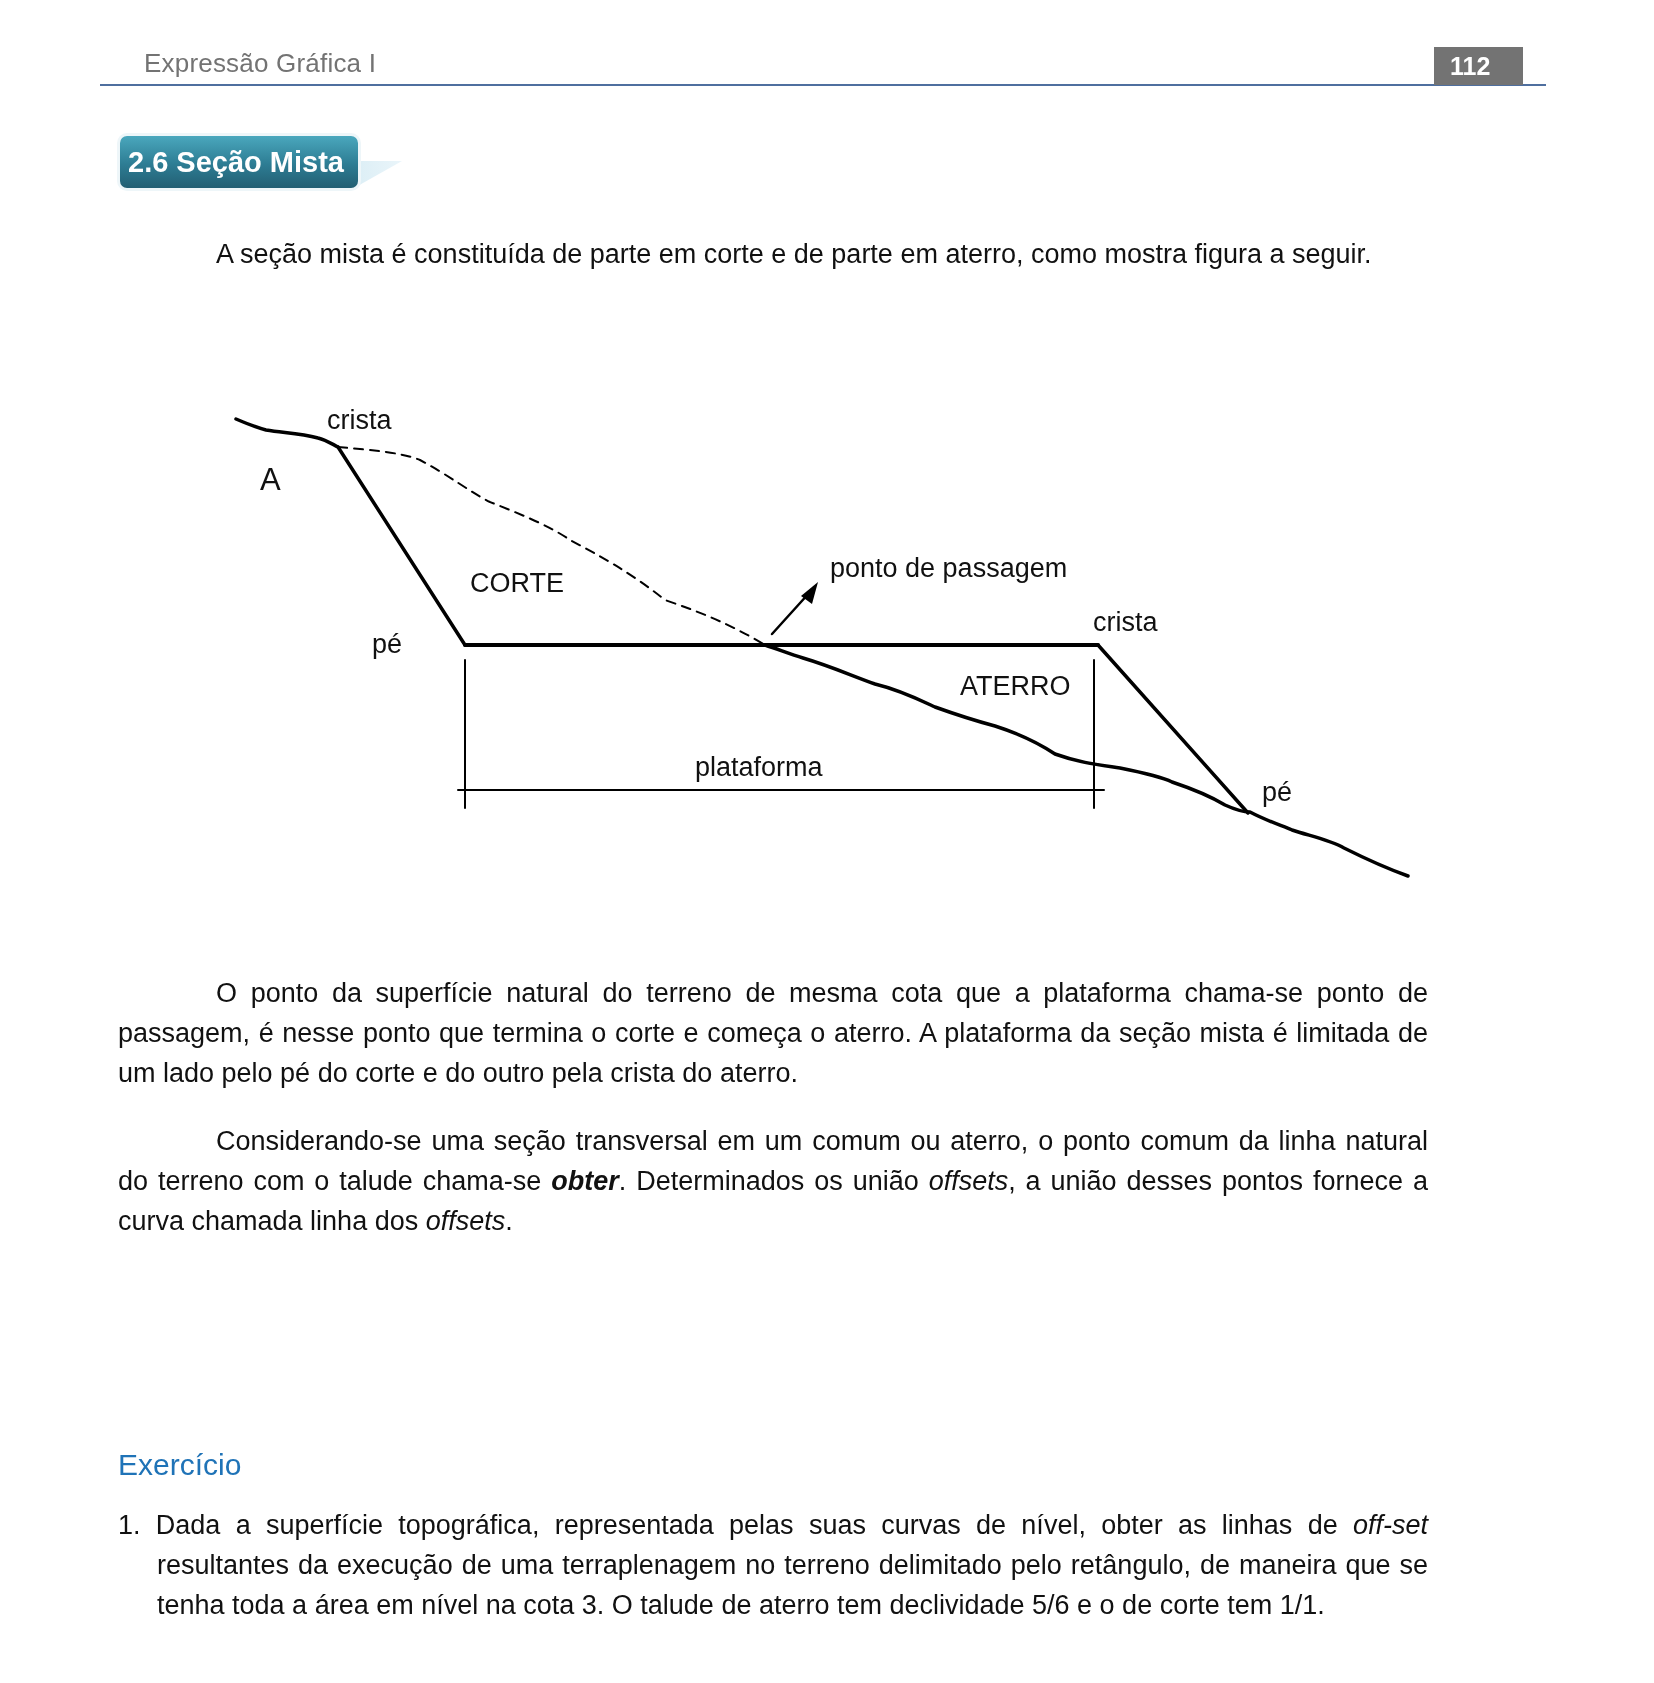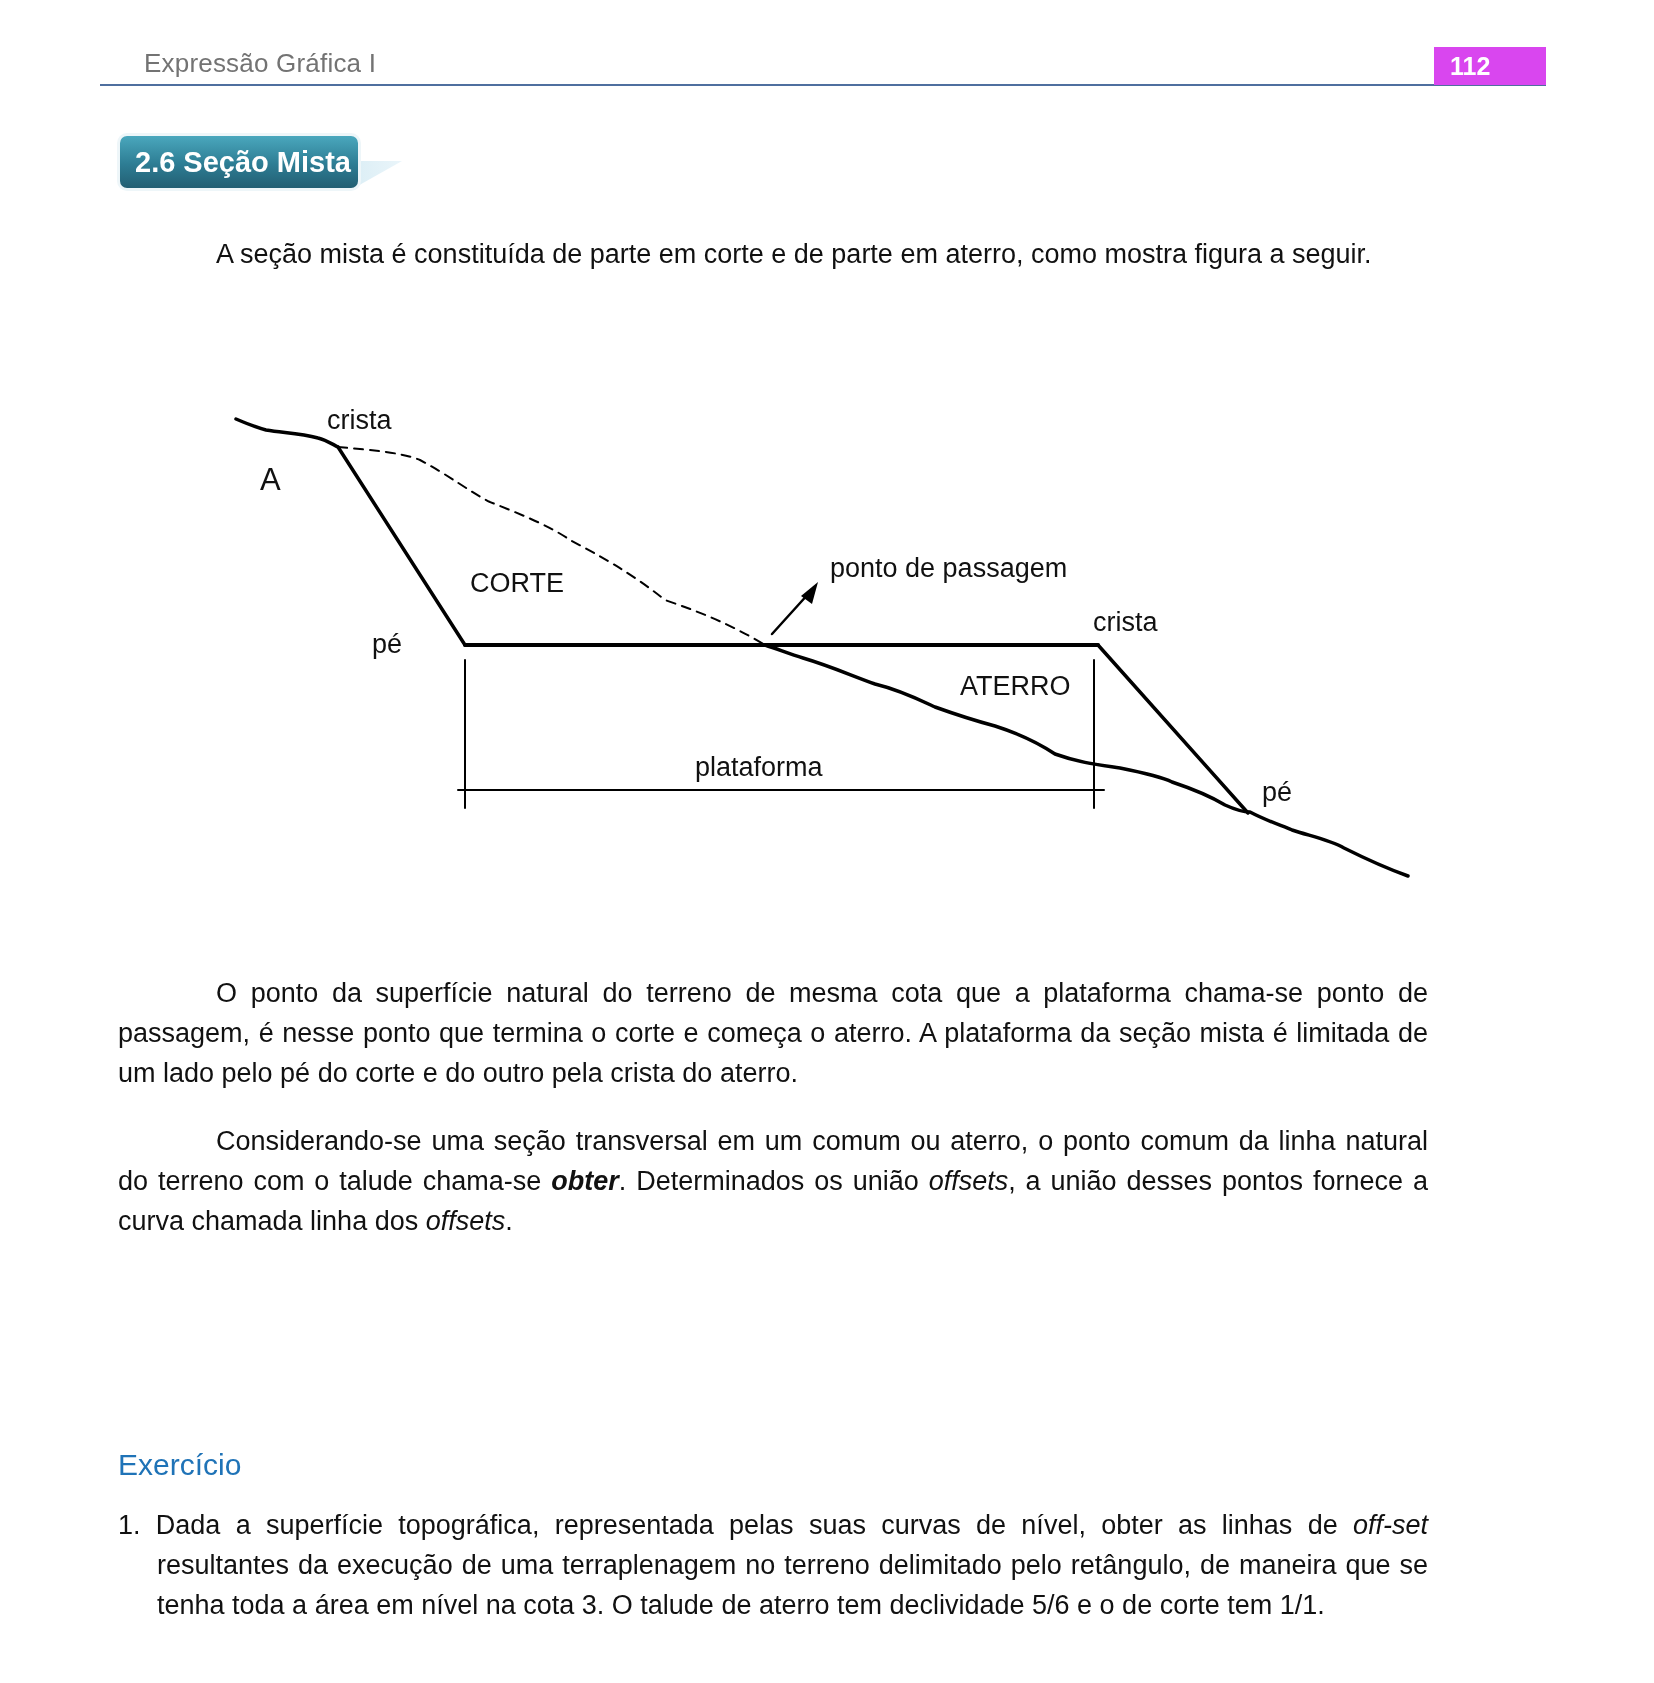--- a/index.html
+++ b/index.html
@@ -1,21 +1,21 @@
 <!DOCTYPE html>
 <html><head>
 <meta charset="utf-8">
 <style>
   html,body{margin:0;padding:0;background:#fff;}
   body{width:1654px;height:1683px;position:relative;overflow:hidden;font-family:"Liberation Sans","DejaVu Sans",sans-serif;color:#111;}
   .hdr-title{position:absolute;left:102px;top:48px;font-size:26px;color:#737373;letter-spacing:0.2px;margin-left:42px;}
   .hdr-line{position:absolute;left:100px;top:84px;width:1446px;height:2px;background:#4f6f9f;}
-  .hdr-page{position:absolute;left:1434px;top:47px;width:112px;height:38px;background:#d946ef;color:#fff;font-weight:bold;font-size:25px;line-height:38px;padding-left:16px;box-sizing:border-box;}
+  .hdr-page{position:absolute;left:1434px;top:47px;width:89px;height:38px;background:#737373;color:#fff;font-weight:bold;font-size:25px;line-height:38px;padding-left:16px;box-sizing:border-box;}
   .sec-shadow{position:absolute;left:340px;top:161px;width:62px;height:28px;background:linear-gradient(90deg,#d7ecf4,#eaf5fa);clip-path:polygon(0 0,100% 0,20% 100%,0 100%);}
-  .sec-badge{position:absolute;left:120px;top:136px;width:238px;height:52px;border-radius:7px;background:linear-gradient(180deg,#4aa7bd 0%,#2d7c93 55%,#235f73 100%);box-shadow:0 0 0 3px #eef6f9;color:#fff;font-weight:bold;font-size:29px;line-height:52px;padding-left:8px;box-sizing:border-box;text-align:center;}
+  .sec-badge{position:absolute;left:120px;top:136px;width:238px;height:52px;border-radius:7px;background:linear-gradient(180deg,#4aa7bd 0%,#2d7c93 55%,#235f73 100%);box-shadow:0 0 0 3px #eef6f9;color:#fff;font-weight:bold;font-size:29px;line-height:52px;padding-left:8px;box-sizing:border-box;}
   .para{position:absolute;left:118px;width:1310px;font-size:27px;line-height:40px;text-align:justify;}
   .para .indent{display:inline-block;width:98px;}
   .para.last-left{text-align-last:left;}
   .ex-title{position:absolute;left:118px;top:1448px;font-size:30px;font-weight:normal;color:#1f73b7;}
   .ex-item{position:absolute;left:118px;top:1505px;width:1310px;font-size:27px;line-height:40px;text-align:justify;padding-left:39px;text-indent:-39px;box-sizing:border-box;}
   svg.fig{position:absolute;left:0;top:0;}
   .flbl{font-family:"Liberation Sans","DejaVu Sans",sans-serif;font-size:27px;fill:#111;}
 </style>
 </head>
 <body>

